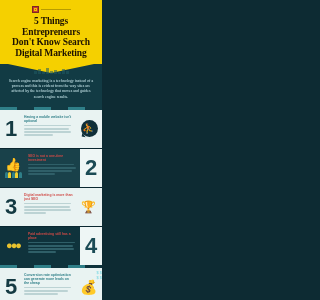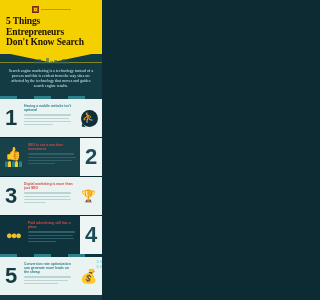--- a/index.html
+++ b/index.html
@@ -10,21 +10,21 @@
   .page{
     position:relative;width:102px;height:300px;overflow:hidden;
     background:#123b44;
   }
 
   
   .header{
     position:relative;
     background:#f5d000;
     padding:5px 4px 0 4px;
-    text-align:left;
+    text-align:center;
   }
   .hdr-mark{
     display:flex;align-items:center;justify-content:center;
     gap:2px;height:9px;margin-bottom:2px;
   }
   .hdr-badge{
     width:7px;height:7px;background:#c7392f;
     border:1px solid #7d2a1f;box-sizing:border-box;
     position:relative;
   }
@@ -152,20 +152,21 @@
 <div class="page">
 
   <div class="header">
     <div class="hdr-mark">
       <div class="hdr-badge"></div>
       <div class="hdr-rule"></div>
     </div>
     <h1 class="title">
       <span>5 Things Entrepreneurs</span><br>
       <span>Don't Know Search</span><br>
+      <span>Digital Marketing</span>
     </h1>
   </div>
   <div class="header-notch"></div>
 
   <div class="intro">
     <div class="skyline">
       <i style="height:3px"></i>
         <i style="height:5px"></i>
         <i style="height:2px"></i>
       <i style="height:6px"></i>

